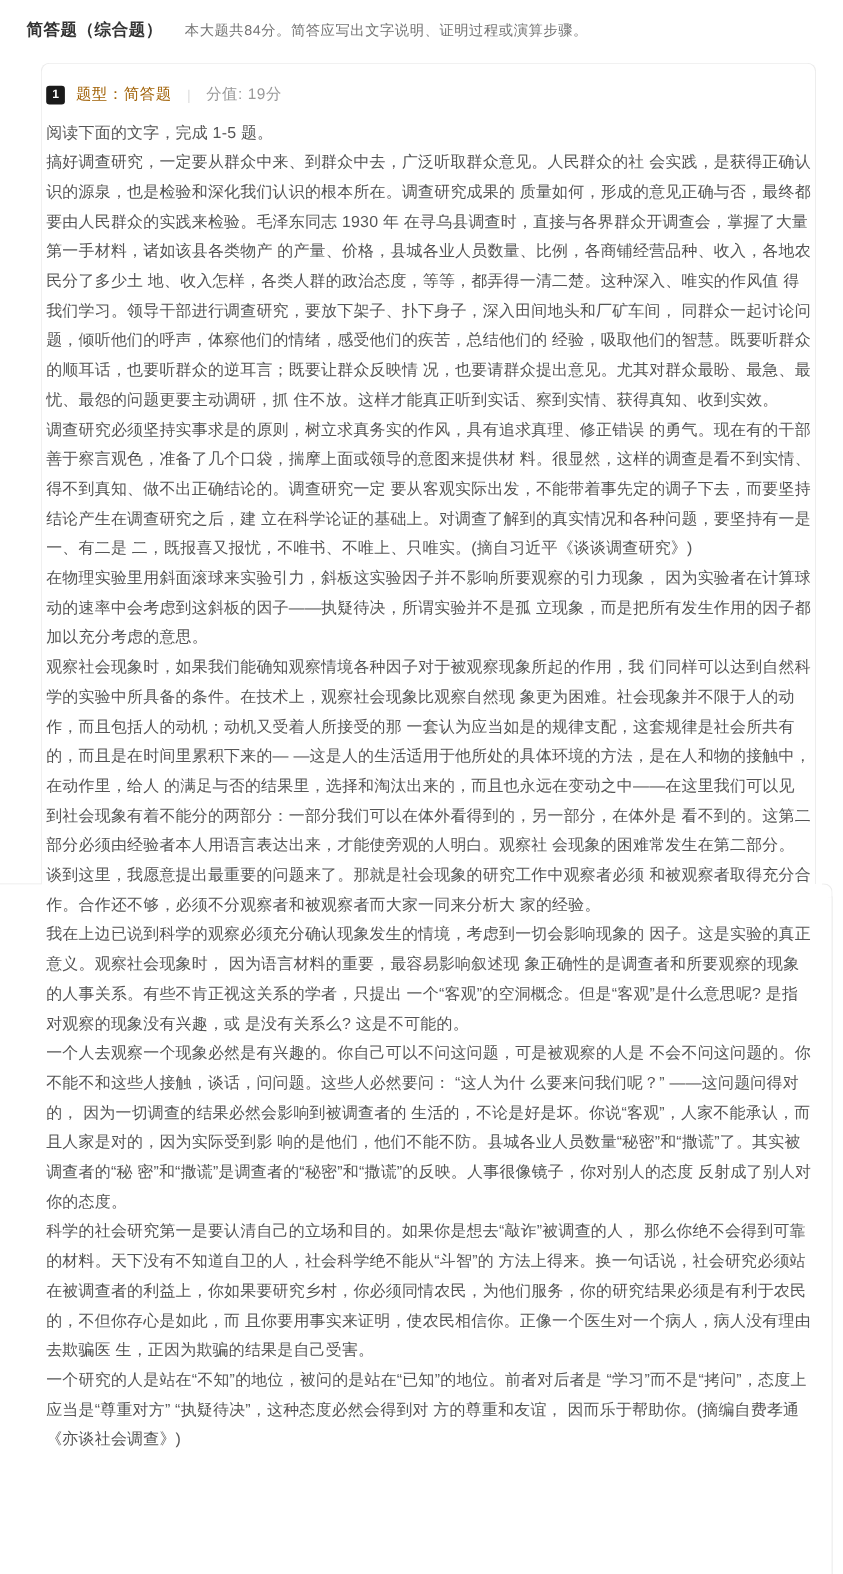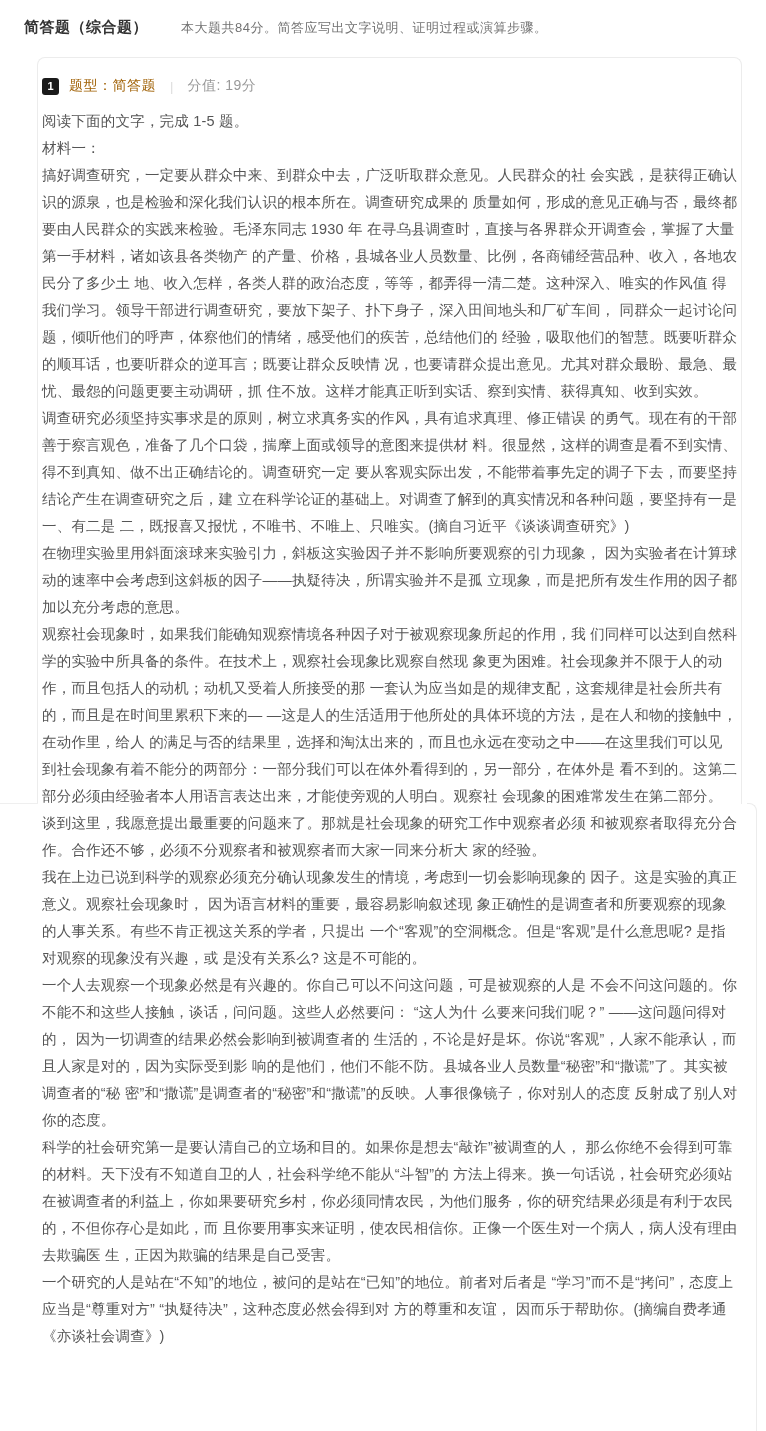--- a/index.html
+++ b/index.html
@@ -2,21 +2,21 @@
 <html><head>
 <meta charset="utf-8">
 <style>
   html,body{margin:0;padding:0;background:#ffffff;}
   #screen{
     position:relative;width:766px;height:1431px;background:#ffffff;
     overflow:hidden;font-family:"Liberation Sans","DejaVu Sans",sans-serif;
   }
   
   .page-header{
-    position:absolute;left:24px;top:18px;display:flex;align-items:baseline;gap:33px;
+    position:absolute;left:24px;top:18px;display:flex;align-items:baseline;gap:20px;
     white-space:nowrap;
   }
   .page-header .title{font-size:15px;font-weight:bold;color:#333333;letter-spacing:0.5px;}
   .page-header .note{font-size:13px;color:#737373;letter-spacing:0.5px;}
 
   
   .card-top{
     position:absolute;left:37px;top:57px;width:705px;height:747px;
     background:#ffffff;border:1px solid #ececec;border-bottom:none;
     border-radius:8px 8px 0 0;box-sizing:border-box;
@@ -70,21 +70,20 @@
   <div class="meta-row">
     <span class="q-badge">1</span>
     <span class="meta-type">题型：简答题</span>
     <span class="meta-divider">|</span>
     <span class="meta-score">分值: 19分</span>
   </div>
 
   <div class="question-text">
     <p>阅读下面的文字，完成 1-5 题。</p>
     <div>
-        <p>材料一：</p>
         <p>搞好调查研究，一定要从群众中来、到群众中去，广泛听取群众意见。人民群众的社 会实践，是获得正确认识的源泉，也是检验和深化我们认识的根本所在。调查研究成果的 质量如何，形成的意见正确与否，最终都要由人民群众的实践来检验。毛泽东同志 1930 年 在寻乌县调查时，直接与各界群众开调查会，掌握了大量第一手材料，诸如该县各类物产 的产量、价格，县城各业人员数量、比例，各商铺经营品种、收入，各地农民分了多少土 地、收入怎样，各类人群的政治态度，等等，都弄得一清二楚。这种深入、唯实的作风值 得我们学习。领导干部进行调查研究，要放下架子、扑下身子，深入田间地头和厂矿车间， 同群众一起讨论问题，倾听他们的呼声，体察他们的情绪，感受他们的疾苦，总结他们的 经验，吸取他们的智慧。既要听群众的顺耳话，也要听群众的逆耳言；既要让群众反映情 况，也要请群众提出意见。尤其对群众最盼、最急、最忧、最怨的问题更要主动调研，抓 住不放。这样才能真正听到实话、察到实情、获得真知、收到实效。</p>
         <p>调查研究必须坚持实事求是的原则，树立求真务实的作风，具有追求真理、修正错误 的勇气。现在有的干部善于察言观色，准备了几个口袋，揣摩上面或领导的意图来提供材 料。很显然，这样的调查是看不到实情、得不到真知、做不出正确结论的。调查研究一定 要从客观实际出发，不能带着事先定的调子下去，而要坚持结论产生在调查研究之后，建 立在科学论证的基础上。对调查了解到的真实情况和各种问题，要坚持有一是一、有二是 二，既报喜又报忧，不唯书、不唯上、只唯实。(摘自习近平《谈谈调查研究》)</p>
         <p>在物理实验里用斜面滚球来实验引力，斜板这实验因子并不影响所要观察的引力现象， 因为实验者在计算球动的速率中会考虑到这斜板的因子——执疑待决，所谓实验并不是孤 立现象，而是把所有发生作用的因子都加以充分考虑的意思。</p>
         <p>观察社会现象时，如果我们能确知观察情境各种因子对于被观察现象所起的作用，我 们同样可以达到自然科学的实验中所具备的条件。在技术上，观察社会现象比观察自然现 象更为困难。社会现象并不限于人的动作，而且包括人的动机；动机又受着人所接受的那 一套认为应当如是的规律支配，这套规律是社会所共有的，而且是在时间里累积下来的— —这是人的生活适用于他所处的具体环境的方法，是在人和物的接触中，在动作里，给人 的满足与否的结果里，选择和淘汰出来的，而且也永远在变动之中——在这里我们可以见 到社会现象有着不能分的两部分：一部分我们可以在体外看得到的，另一部分，在体外是 看不到的。这第二部分必须由经验者本人用语言表达出来，才能使旁观的人明白。观察社 会现象的困难常发生在第二部分。</p>
         <p>谈到这里，我愿意提出最重要的问题来了。那就是社会现象的研究工作中观察者必须 和被观察者取得充分合作。合作还不够，必须不分观察者和被观察者而大家一同来分析大 家的经验。</p>
         <p>我在上边已说到科学的观察必须充分确认现象发生的情境，考虑到一切会影响现象的 因子。这是实验的真正意义。观察社会现象时， 因为语言材料的重要，最容易影响叙述现 象正确性的是调查者和所要观察的现象的人事关系。有些不肯正视这关系的学者，只提出 一个“客观”的空洞概念。但是“客观”是什么意思呢? 是指对观察的现象没有兴趣，或 是没有关系么? 这是不可能的。</p>
         <p>一个人去观察一个现象必然是有兴趣的。你自己可以不问这问题，可是被观察的人是 不会不问这问题的。你不能不和这些人接触，谈话，问问题。这些人必然要问： “这人为什 么要来问我们呢？” ——这问题问得对的， 因为一切调查的结果必然会影响到被调查者的 生活的，不论是好是坏。你说“客观”，人家不能承认，而且人家是对的，因为实际受到影 响的是他们，他们不能不防。县城各业人员数量“秘密”和“撒谎”了。其实被调查者的“秘 密”和“撒谎”是调查者的“秘密”和“撒谎”的反映。人事很像镜子，你对别人的态度 反射成了别人对你的态度。</p>
         <p>科学的社会研究第一是要认清自己的立场和目的。如果你是想去“敲诈”被调查的人， 那么你绝不会得到可靠的材料。天下没有不知道自卫的人，社会科学绝不能从“斗智”的 方法上得来。换一句话说，社会研究必须站在被调查者的利益上，你如果要研究乡村，你必须同情农民，为他们服务，你的研究结果必须是有利于农民的，不但你存心是如此，而 且你要用事实来证明，使农民相信你。正像一个医生对一个病人，病人没有理由去欺骗医 生，正因为欺骗的结果是自己受害。</p>
         <p>一个研究的人是站在“不知”的地位，被问的是站在“已知”的地位。前者对后者是 “学习”而不是“拷问”，态度上应当是“尊重对方” “执疑待决”，这种态度必然会得到对 方的尊重和友谊， 因而乐于帮助你。(摘编自费孝通《亦谈社会调查》)</p>
       </div>

